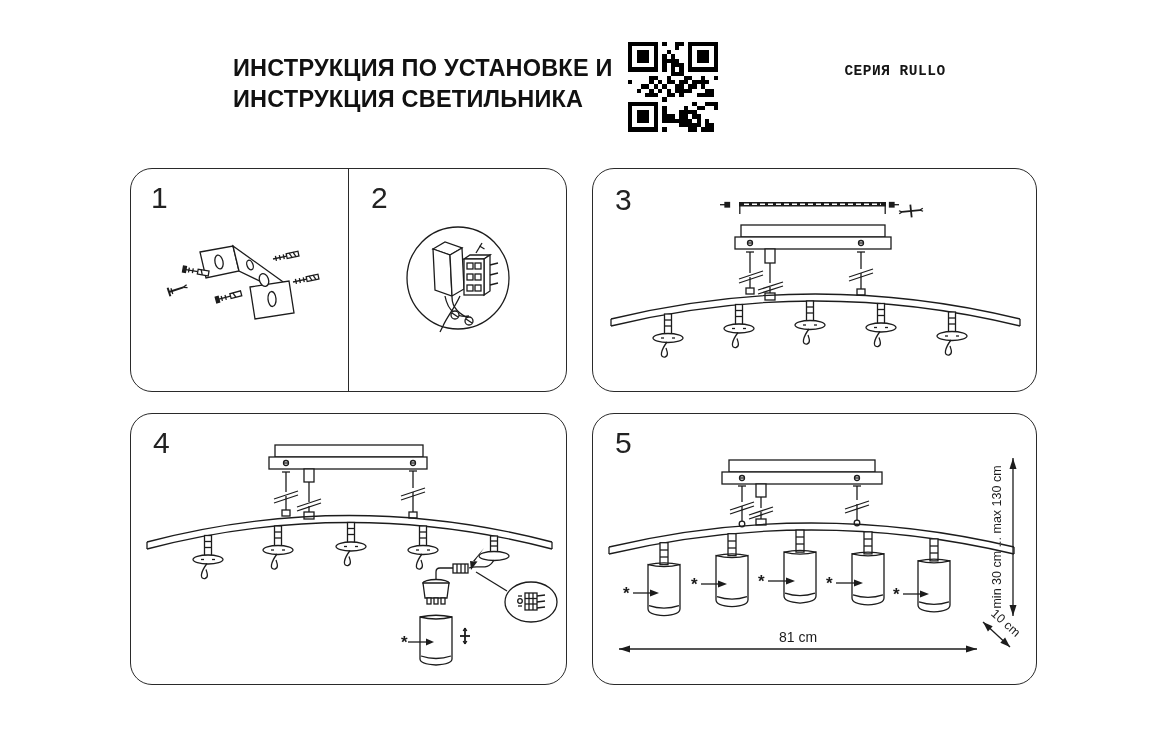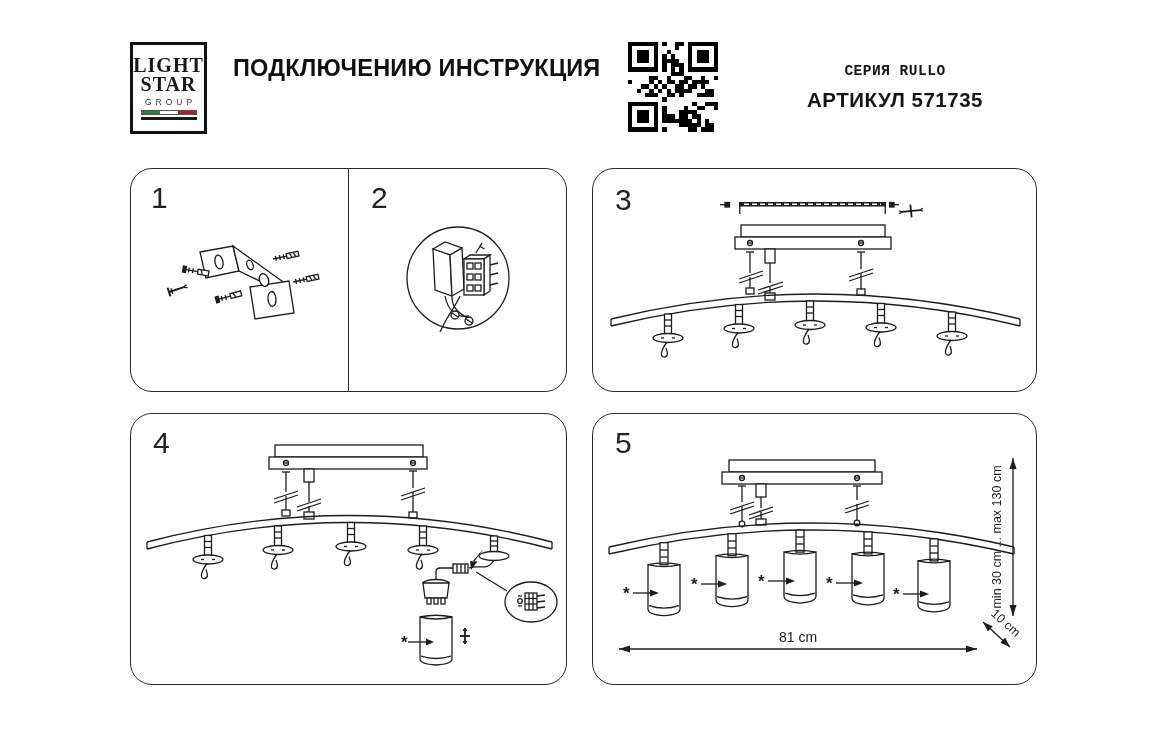--- a/index.html
+++ b/index.html
@@ -33,34 +33,24 @@
   svg .ln{stroke:#1c1c1c;stroke-width:1.3;fill:none;}
   svg .lnw{stroke:#1c1c1c;stroke-width:1.3;fill:#fff;}
   svg .fill{fill:#1c1c1c;stroke:none;}
   svg text{font-family:"Liberation Sans",sans-serif;fill:#1c1c1c;}
 </style>
 </head>
 <body>
 
 <div class="page">
 
-  <div class="abs logo">
-    <div class="logo-word">LIGHT</div>
-    <div class="logo-word">STAR</div>
-    <div class="logo-group">GROUP</div>
-    <div class="flag">
-      <span style="background: rgb(47, 125, 59);"></span>
-      <span style="background: rgb(255, 255, 255);"></span>
-      <span style="background: rgb(176, 31, 36);"></span>
-    </div>
-    <div class="flag-shadow"></div>
-  </div>
 
   <div class="abs title">
-    <div>ПОДКЛЮЧЕНИЮ ИНСТРУКЦИЯ</div>
+    <div>ИНСТРУКЦИЯ ПО УСТАНОВКЕ И</div>
+    <div>ИНСТРУКЦИЯ СВЕТИЛЬНИКА</div>
   </div>
 
   <svg class="abs" style="left:628px;top:40px;" width="90" height="93" viewBox="0 0 21 21" shape-rendering="crispEdges">
       <rect x="8" y="0" width="1" height="1" fill="#000"></rect>
       <rect x="11" y="0" width="1" height="1" fill="#000"></rect>
       <rect x="12" y="0" width="1" height="1" fill="#000"></rect>
       <rect x="11" y="1" width="1" height="1" fill="#000"></rect>
       <rect x="9" y="2" width="1" height="1" fill="#000"></rect>
       <rect x="8" y="3" width="1" height="1" fill="#000"></rect>
       <rect x="10" y="3" width="1" height="1" fill="#000"></rect>
@@ -174,21 +164,20 @@
       <rect x="2" y="2" width="3" height="3" fill="#000"></rect>
       <rect x="14" y="0" width="7" height="7" fill="#000"></rect>
       <rect x="15" y="1" width="5" height="5" fill="#fff"></rect>
       <rect x="16" y="2" width="3" height="3" fill="#000"></rect>
       <rect x="0" y="14" width="7" height="7" fill="#000"></rect>
       <rect x="1" y="15" width="5" height="5" fill="#fff"></rect>
       <rect x="2" y="16" width="3" height="3" fill="#000"></rect>
     </svg>
 
   <div class="abs series">СЕРИЯ RULLO</div>
-  <div class="abs article">АРТИКУЛ 571735</div>
 
   <div class="panel" style="left:130px;top:168px;width:437px;height:224px;">
     <div class="divider"></div>
     <div class="step-num" style="left:20px;top:12px;">1</div>
     <div class="step-num" style="left:240px;top:12px;">2</div>
 
     <svg width="217" height="221" viewBox="0 0 217 221">
       <g class="lnw">
         <path d="M69,83 L102,77 L108,102 L75,109 Z"></path>
         <path d="M102,77 L155,115 L153,124 L108,102 Z"></path>

